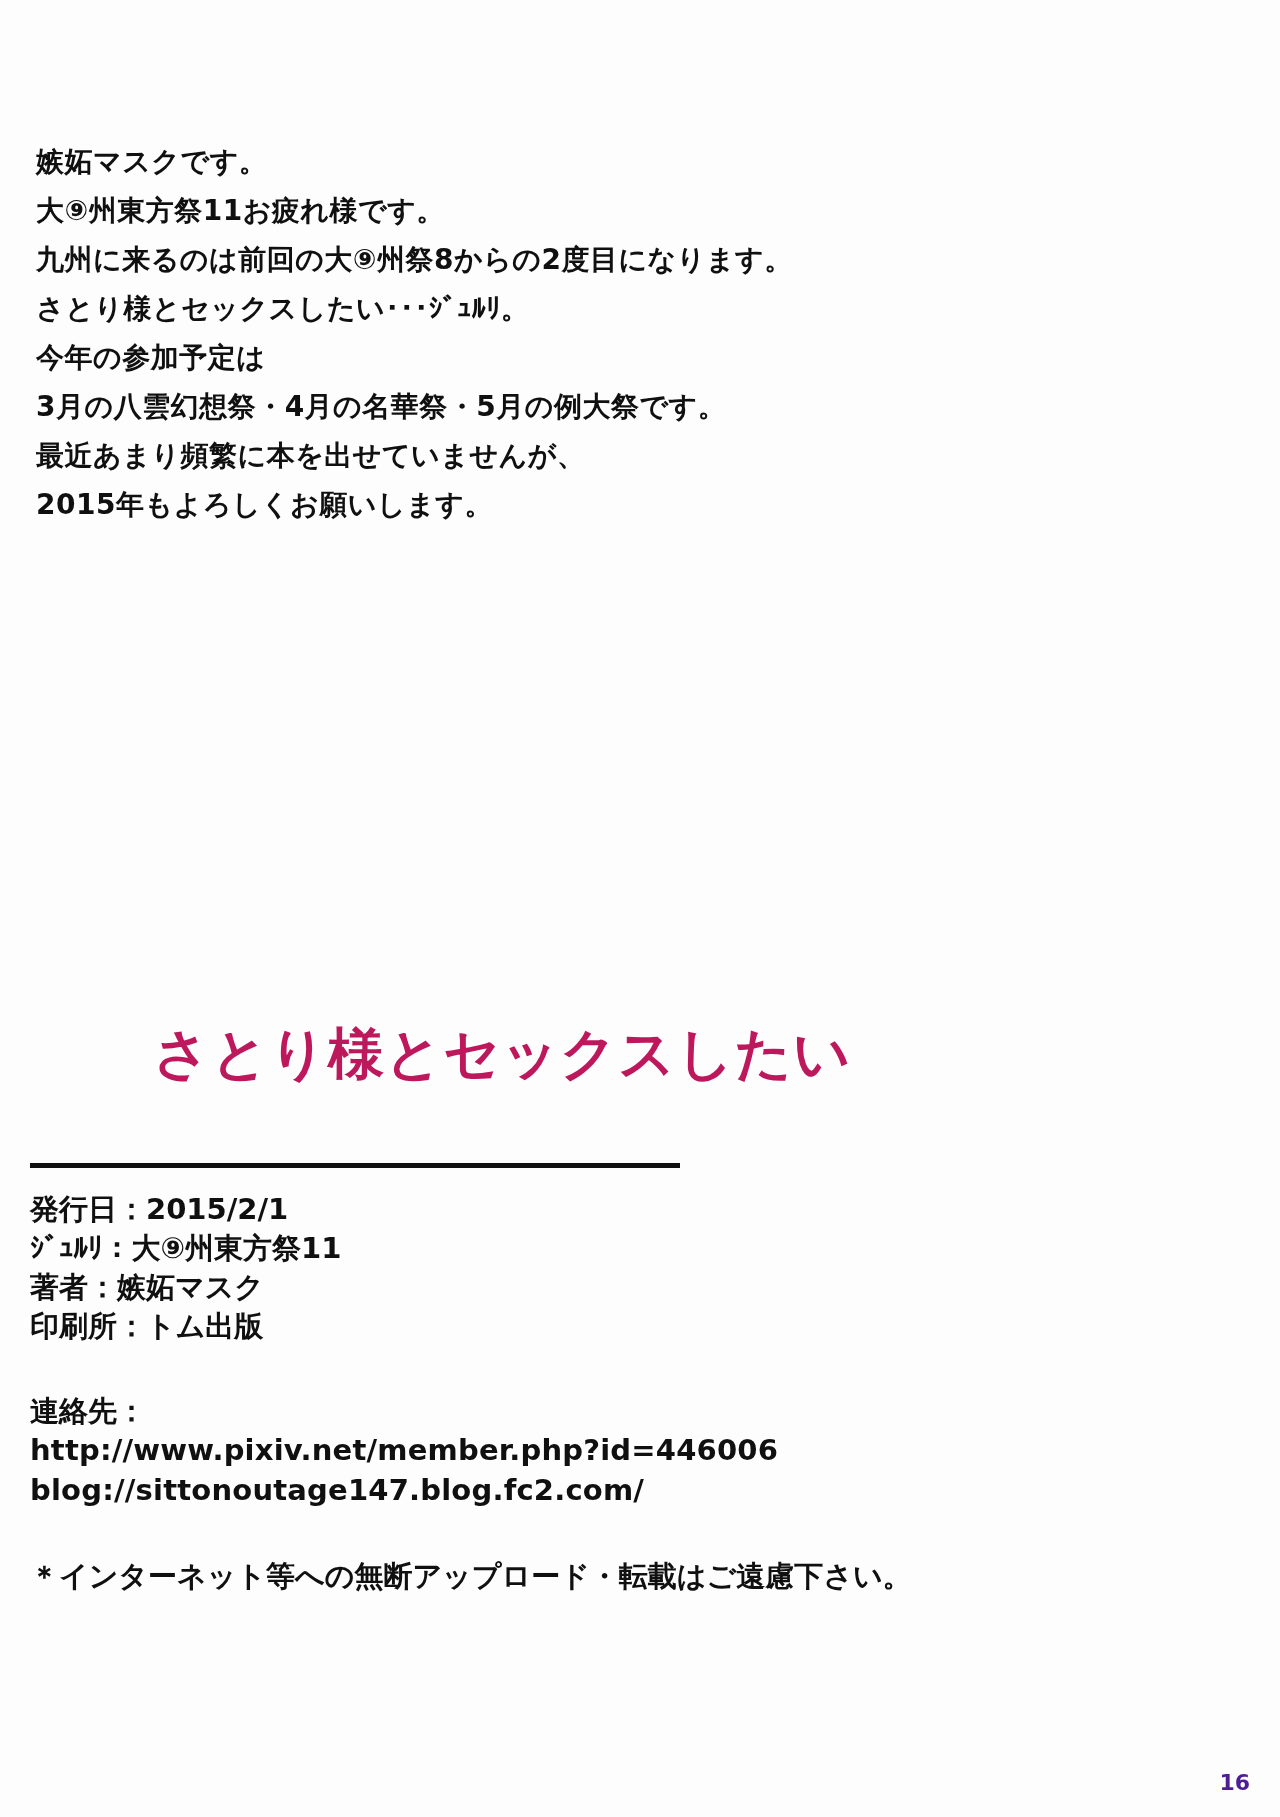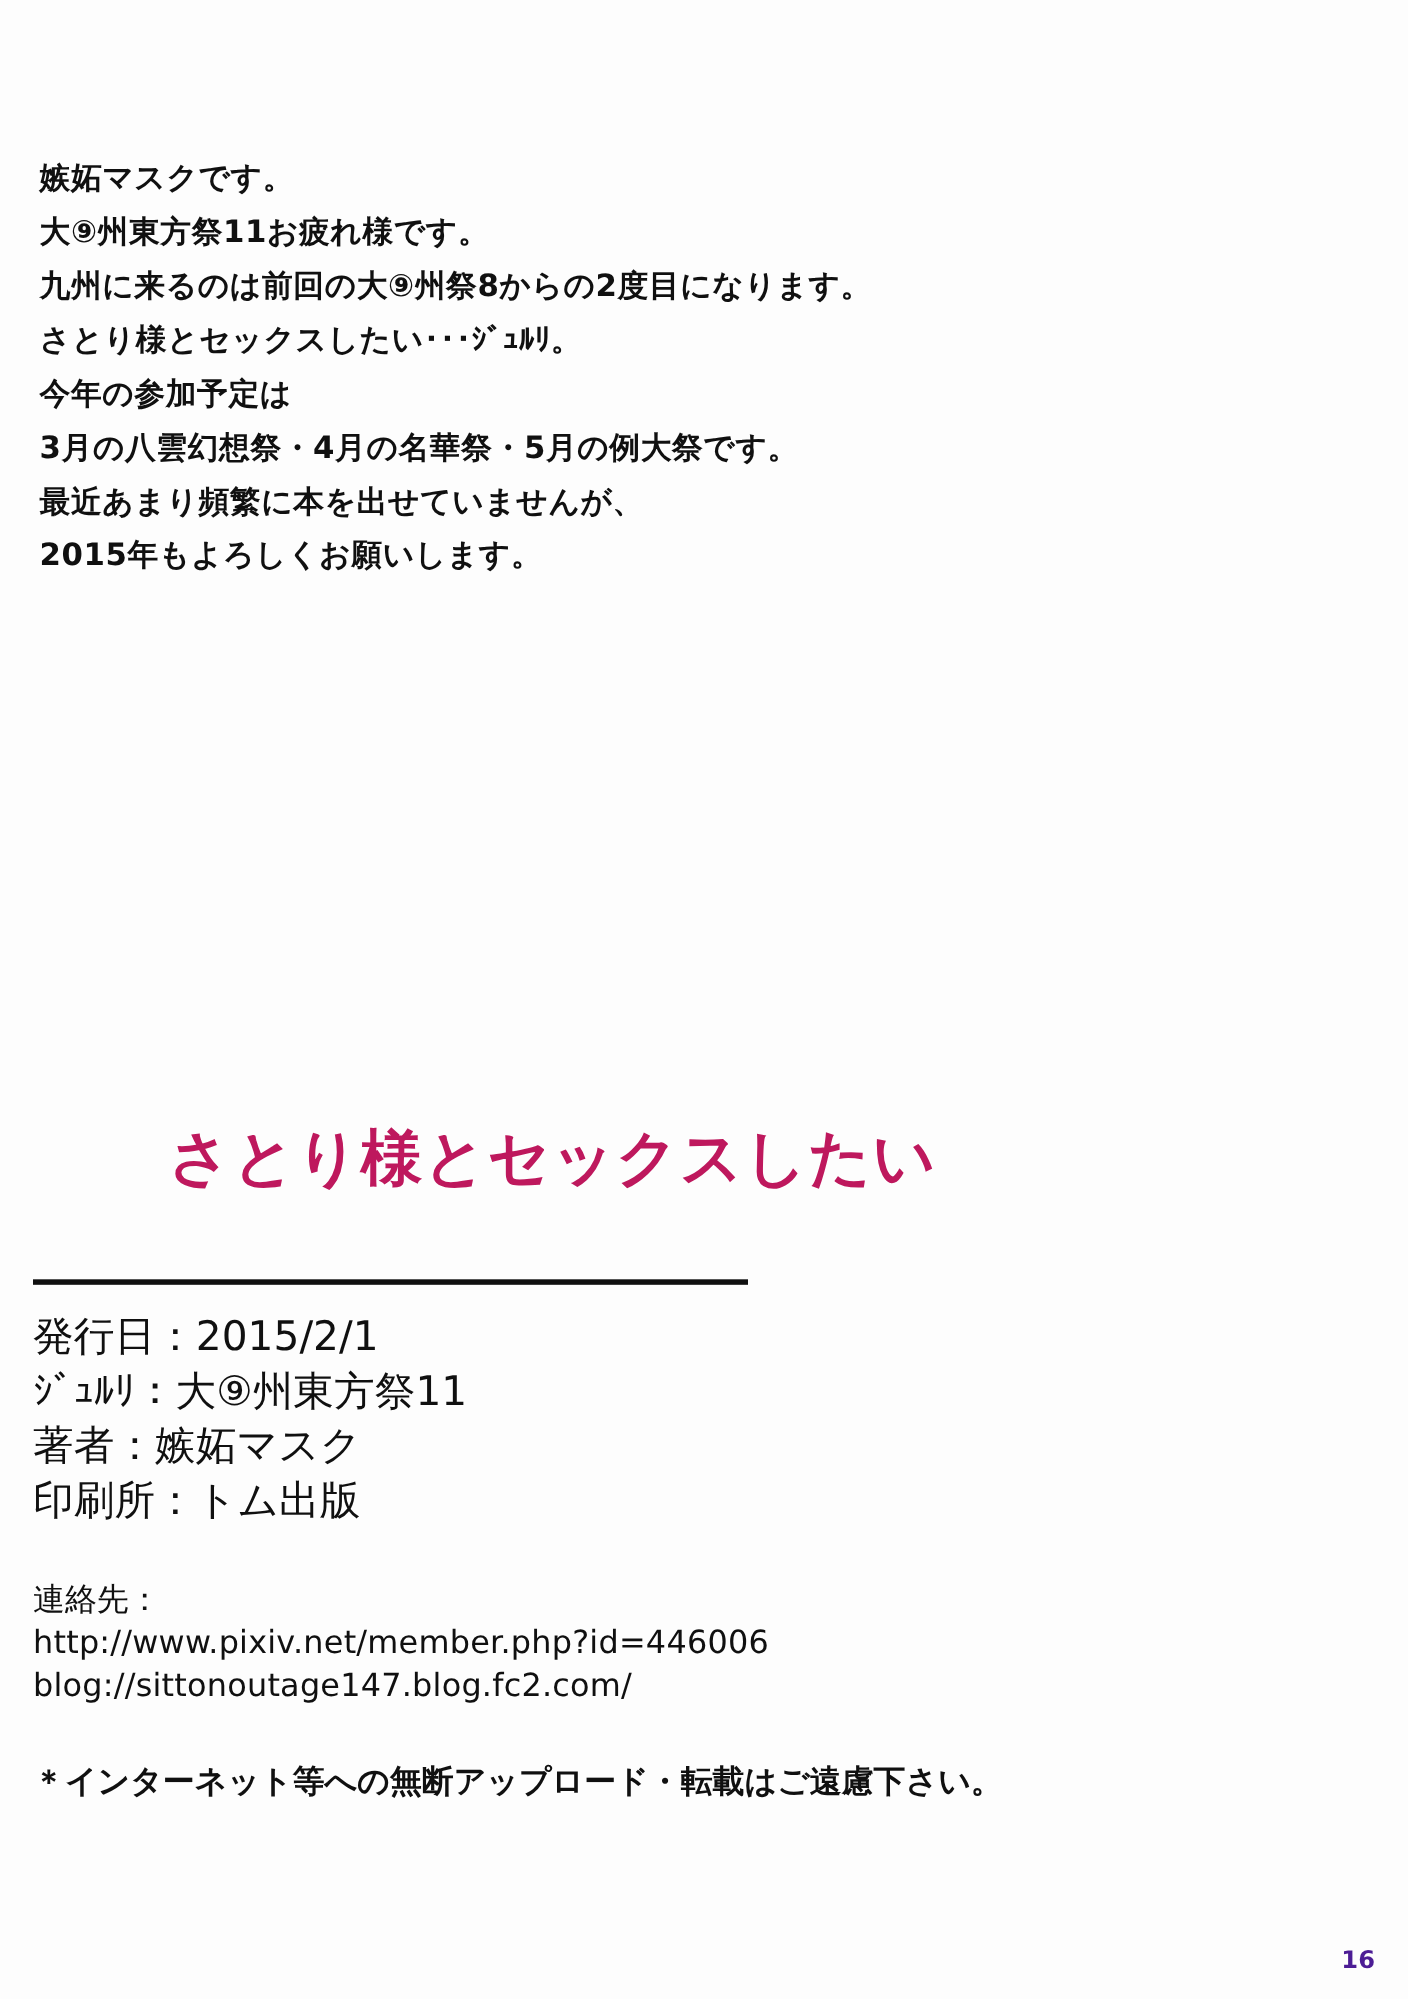--- a/index.html
+++ b/index.html
@@ -63,33 +63,33 @@
     width: 650px;
     height: 5px;
     background: #101010;
   }
 
   
   .credits {
     margin-top: 22px;
   }
   .credits .row {
-    font-size: 37px;
-    font-weight: 400;
+    font-size: 29px;
+    font-weight: 700;
     line-height: 1.34;
     color: #101010;
     white-space: pre;
   }
 
   .contact {
     margin-top: 46px;
   }
   .contact .row {
     font-size: 29px;
-    font-weight: 400;
+    font-weight: 700;
     line-height: 1.36;
     color: #101010;
     white-space: pre;
   }
   .contact .url {
     letter-spacing: 0.2px;
   }
 
   .notice {
     margin-top: 48px;

